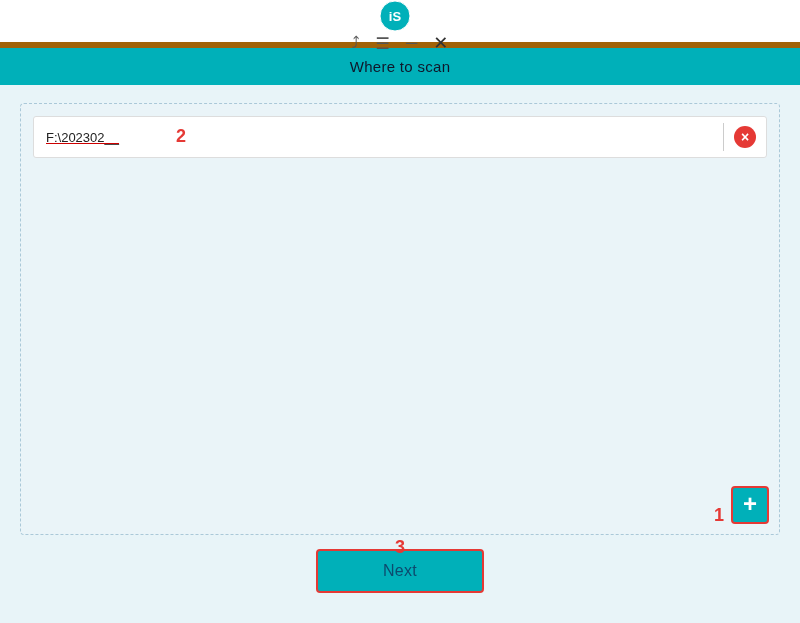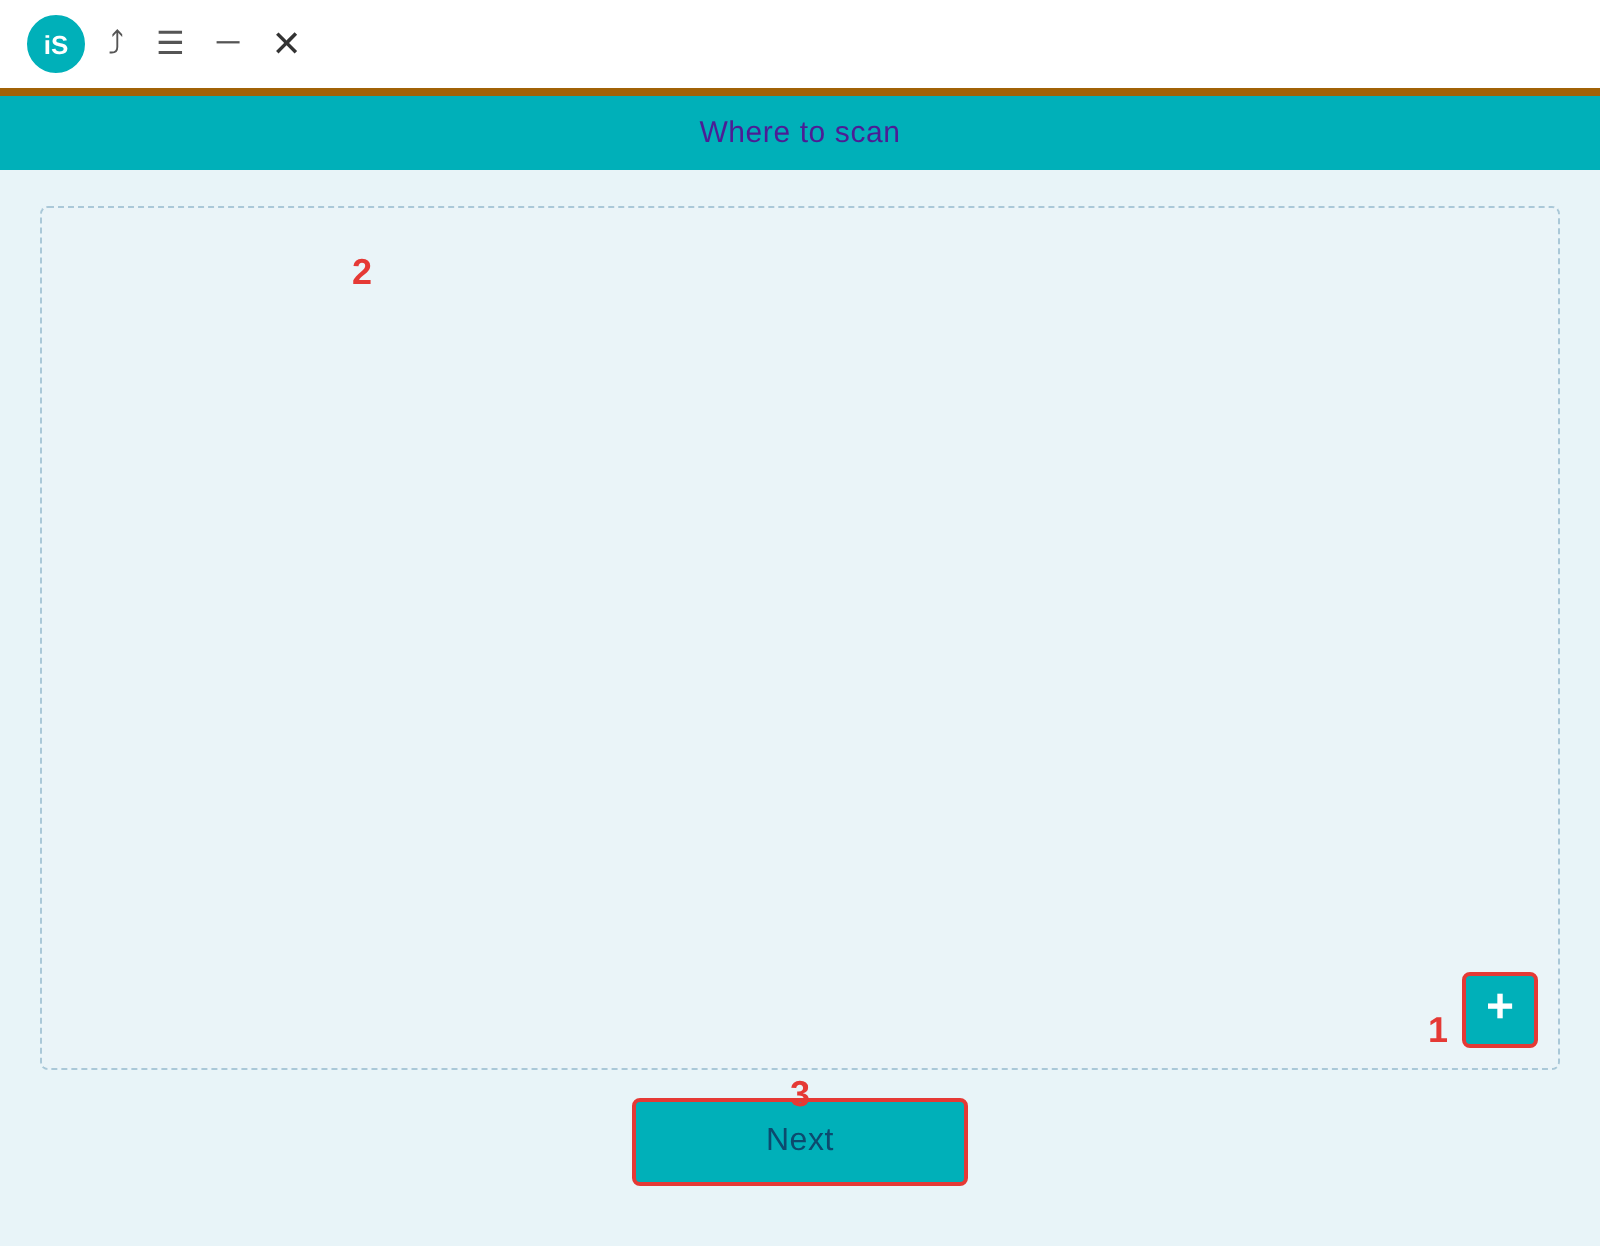--- a/index.html
+++ b/index.html
@@ -11,21 +11,22 @@
       overflow: hidden;
     }
 
     
     .title-bar {
       display: flex;
       align-items: center;
       background: #ffffff;
       height: 48px;
       padding: 0 12px;
-      border-bottom: 4px solid #a16207;
+      border-bottom: 6px solid #a16207;
+      flex-direction: column;
     }
     .title-bar-logo {
       width: 32px;
       height: 32px;
       margin-right: 10px;
     }
     .title-bar-title {
       font-size: 15px;
       font-weight: 600;
       color: #333;
@@ -43,21 +44,21 @@
       user-select: none;
     }
     .title-bar-close {
       color: #333;
       font-size: 18px;
     }
 
     
     .header-banner {
       background: #00b0b9;
-      color: #4c1d95;
+      color: #0f172a;
       text-align: center;
       padding: 10px 0;
       font-size: 15px;
       font-weight: 500;
       letter-spacing: 0.3px;
     }
 
     
     .main-content {
       padding: 18px 20px;
@@ -219,20 +220,29 @@
 </div>
 
 <div class="header-banner">
   <span>Where to scan</span>
 </div>
 
 <div class="main-content">
 
   <div class="scan-area">
 
+    <div class="folder-entry">
+      <span class="folder-path">F:\202302__</span>
+      <div class="folder-divider"></div>
+      <div class="folder-remove-btn">
+        <div class="remove-icon">
+          <span>×</span>
+        </div>
+      </div>
+    </div>
 
     <span class="annotation-label annotation-2">2</span>
 
     <span class="annotation-label annotation-1">1</span>
 
     <div class="add-btn">
       <span class="add-btn-icon">+</span>
     </div>
 
   </div>

